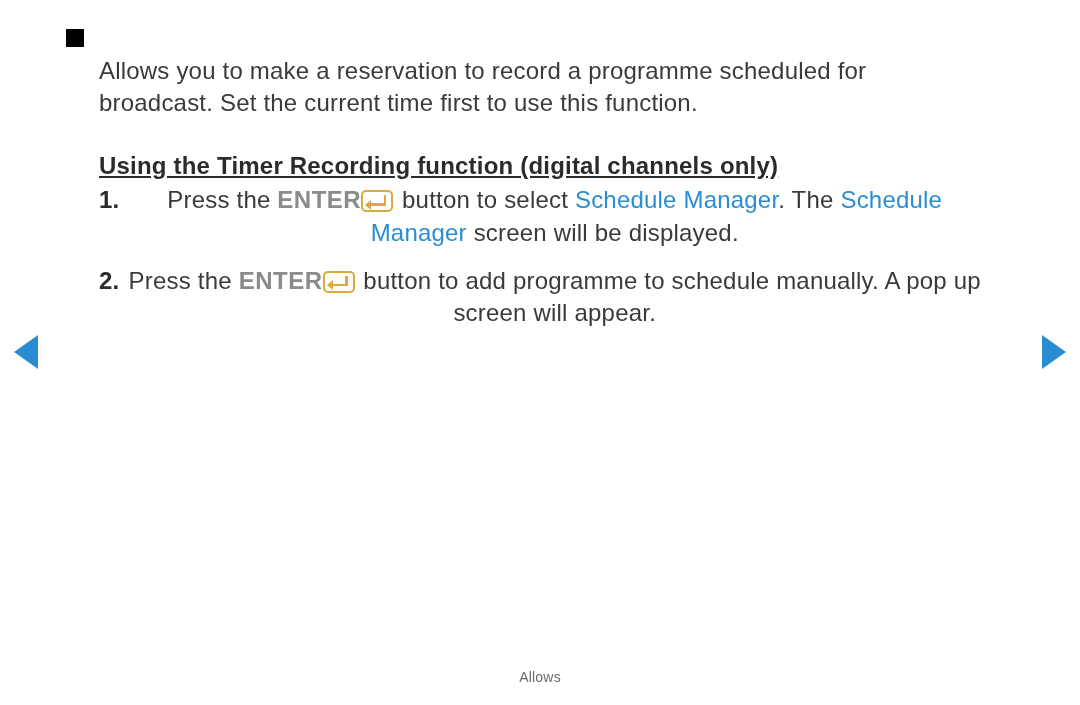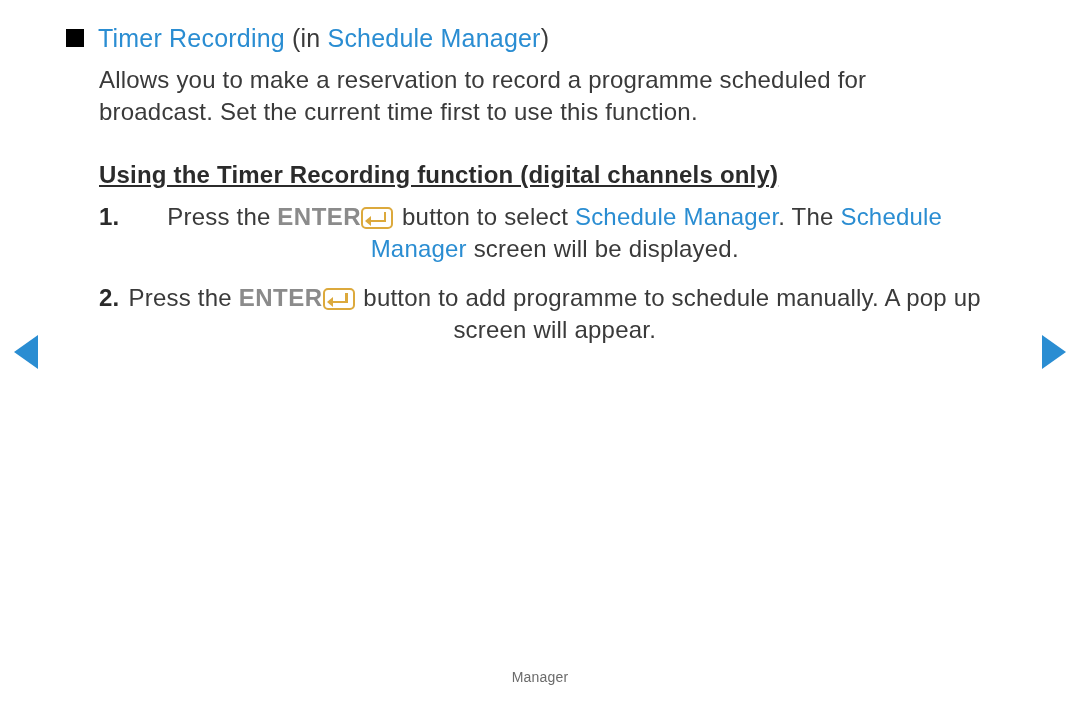--- a/index.html
+++ b/index.html
@@ -39,21 +39,21 @@
   .intro {
     margin-left: 33px;
     font-size: 24px;
     margin-bottom: 30px;
   }
   .subheading {
     margin-left: 33px;
     font-size: 24px;
     font-weight: 700;
     text-decoration: underline;
-    margin-bottom: 10px;
+    margin-bottom: 2px;
     color: #2b2b2b;
   }
   .steps {
     margin-left: 33px;
   }
   .step {
     display: flex;
     gap: 6px;
     margin-bottom: 16px;
   }
@@ -132,23 +132,20 @@
     color: #6b6b6b;
   }
 </style>
 </head>
 <body>
 
 <div class="content">
 
   <div class="heading-row">
     <div class="bullet"></div>
-    <div class="heading">
-      <span class="blue">Timer Recording</span><span> (in </span><span class="blue">Schedule Manager</span><span>)</span>
-    </div>
   </div>
 
   <p class="intro">Allows you to make a reservation to record a programme scheduled for broadcast. Set the current time first to use this function.</p>
 
   <p class="subheading">Using the Timer Recording function (digital channels only)</p>
 
   <div class="steps">
 
     <div class="step">
       <div class="step-num">1.</div>
@@ -163,13 +160,13 @@
         <span>Press the </span><span class="label-enter">ENTER</span><span class="enter-icon"><span class="enter-arrowhead"></span></span><span> button to add programme to schedule manually. A pop up screen will appear.</span>
       </div>
     </div>
 
   </div>
 </div>
 
 <div class="nav-left"></div>
 <div class="nav-right"></div>
 
-<div class="footer">Manager</div>
+<div class="footer">Allows</div>
 
 </body></html>

